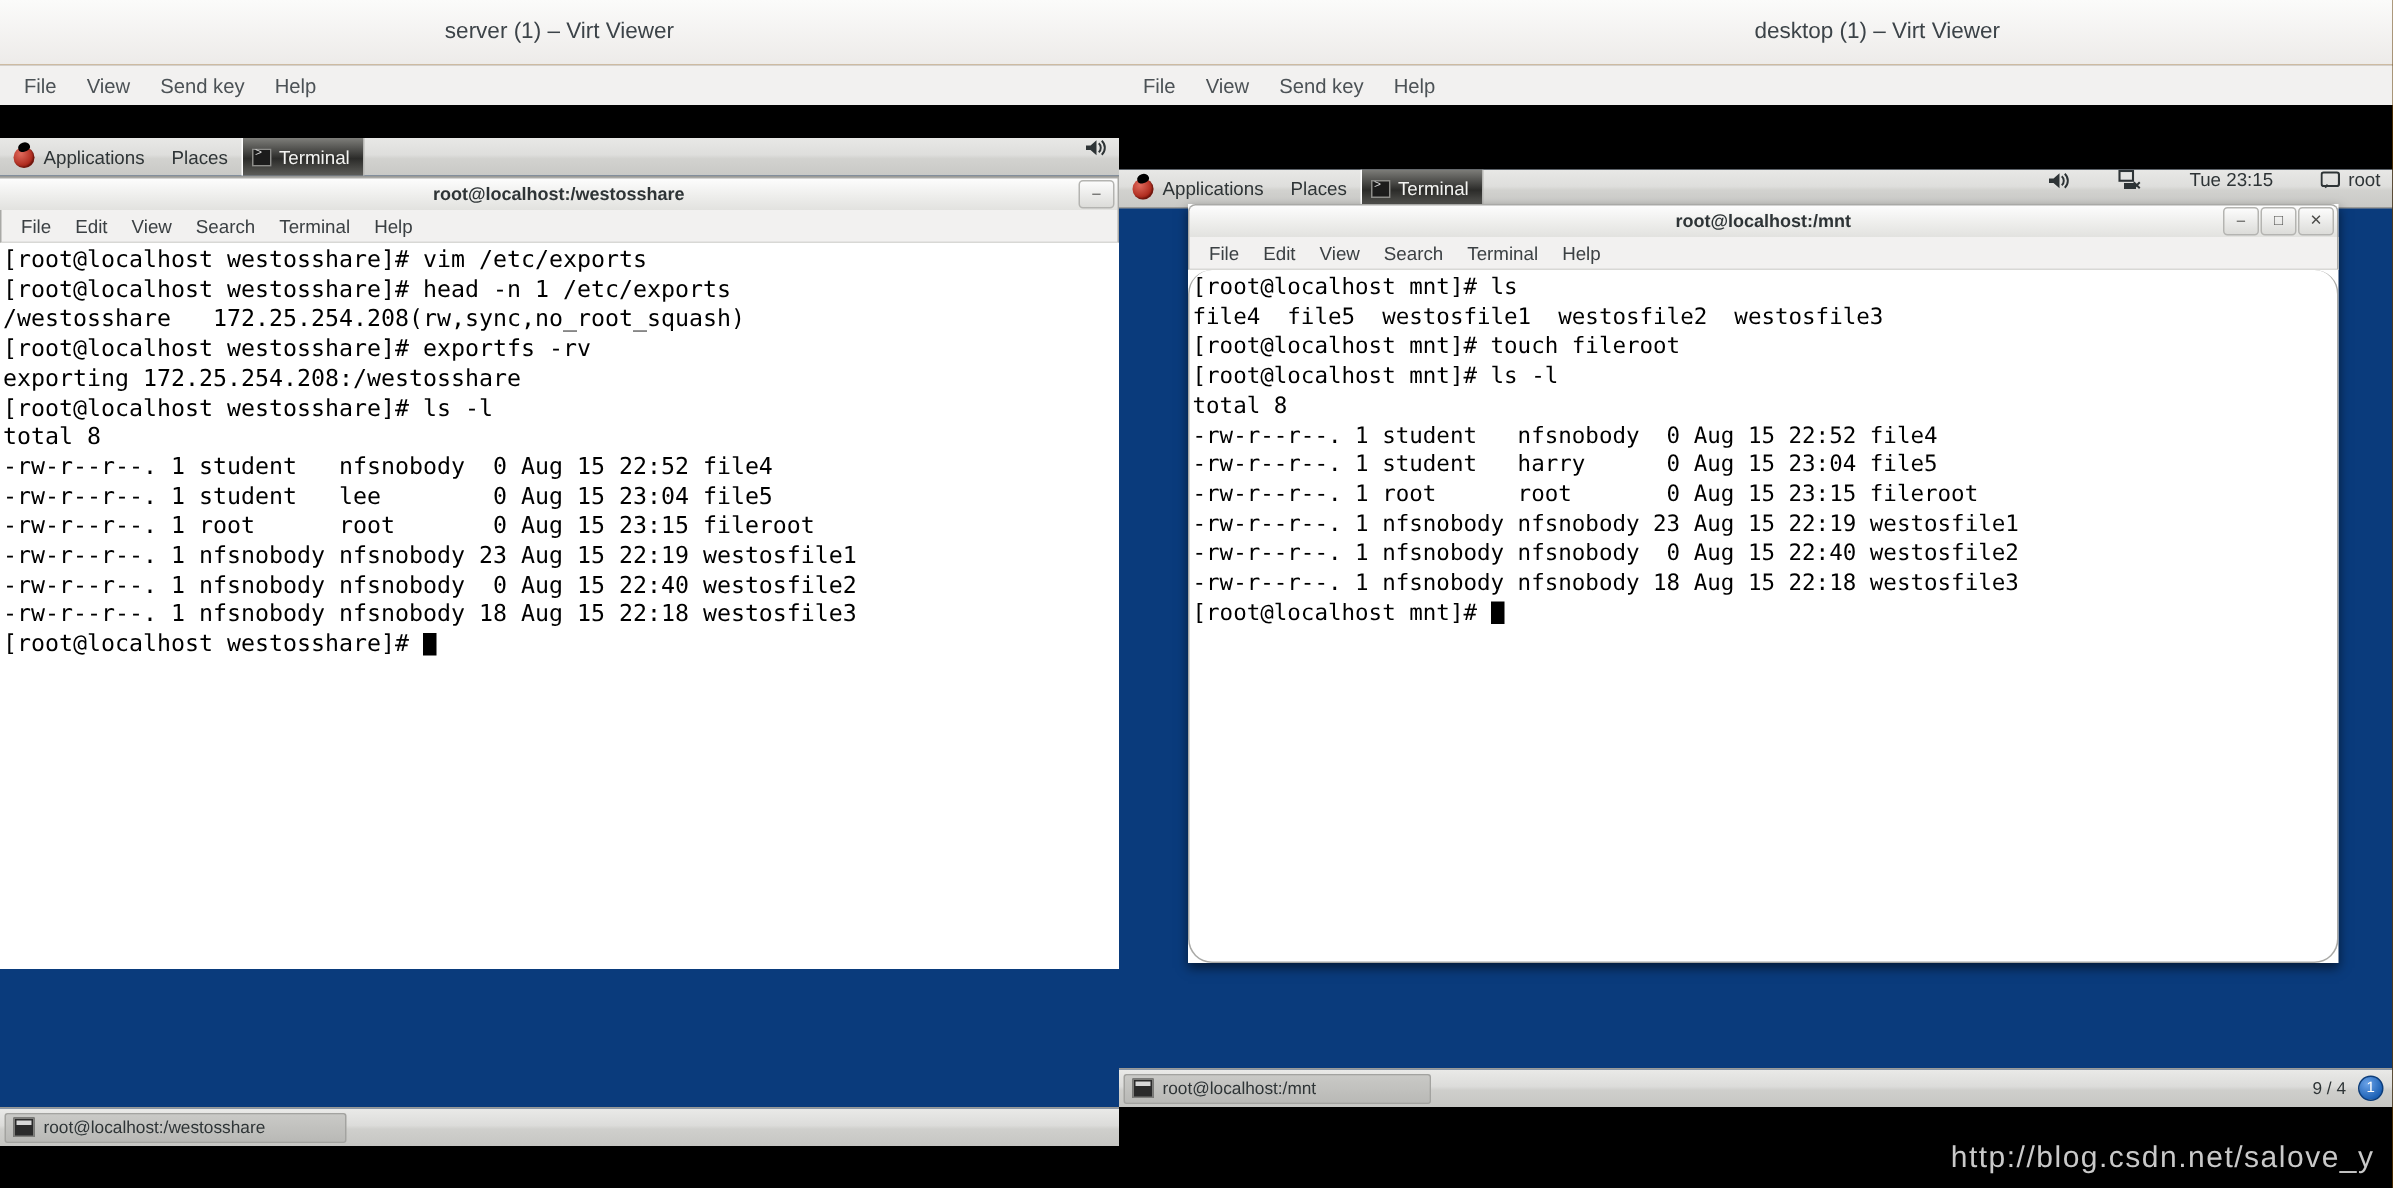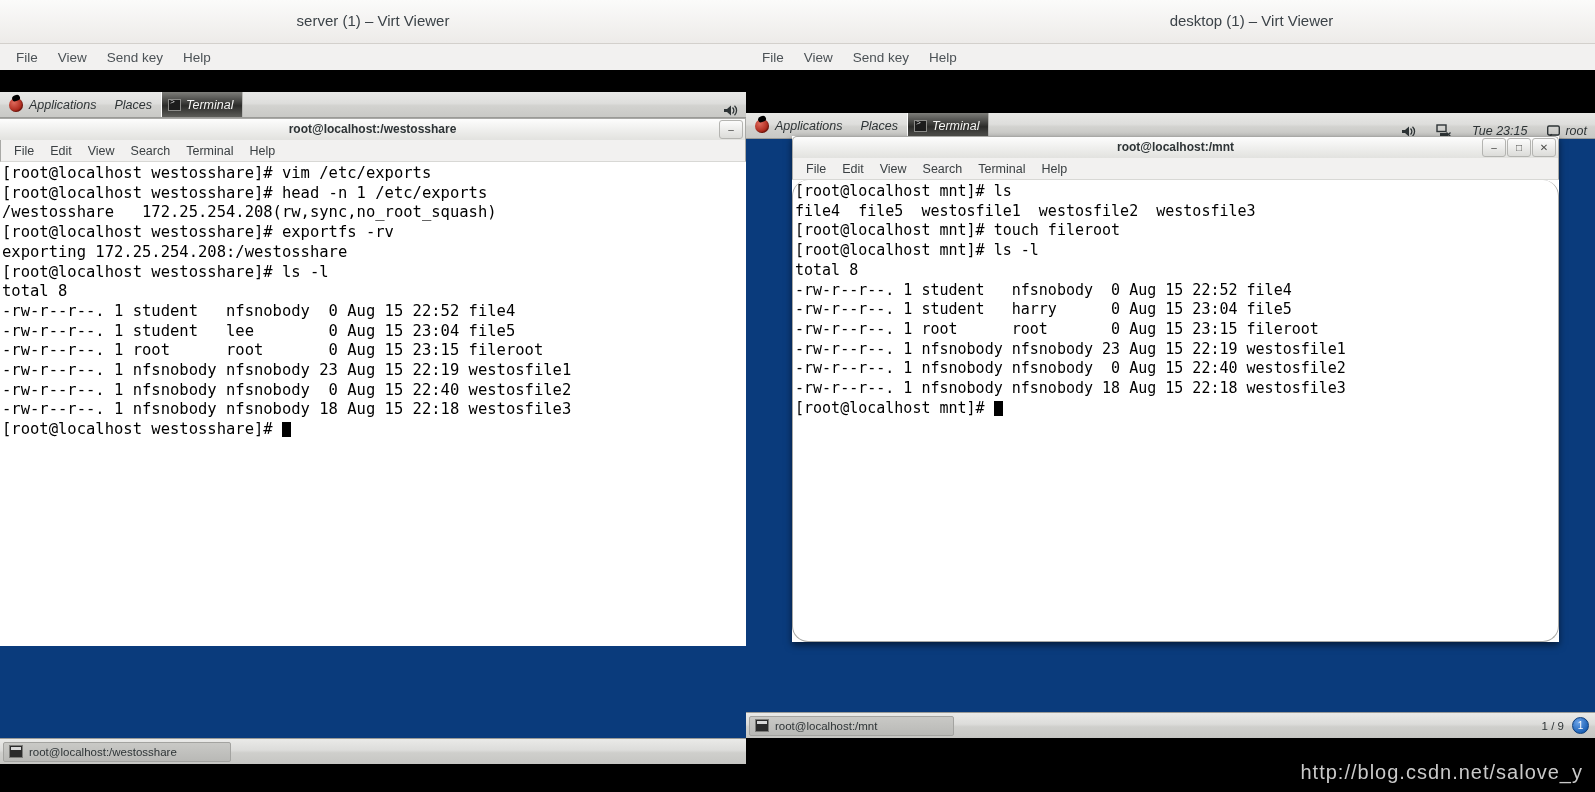--- a/index.html
+++ b/index.html
@@ -32,46 +32,45 @@
   }
   .vv-menubar .mi {
     font-size: 13.5px; color: #4c5256; padding: 2px 8px; cursor: default;
   }
 
   
   .guest-black { background: #000; }
 
   
   .gnome-panel {
-    height: 26px; display: flex; align-items: flex-end;
+    height: 26px; display: flex; align-items: flex-start;
     background: linear-gradient(to bottom, #e8e8e6 0%, #dededc 45%, #d2d2cf 55%, #c9c9c6 100%);
     border-bottom: 1px solid #9a9a97;
     font-size: 12.5px; color: #2e3436;
     position: relative;
-    font-style: italic;
   }
   .gp-left { display: flex; align-items: center; height: 100%; }
   .gp-item { padding: 0 9px; display:flex; align-items:center; gap:6px; height:100%; cursor: default; }
   .gp-logo { width: 14px; height: 14px; border-radius: 50%;
              background: radial-gradient(circle at 35% 32%, #e06a5c, #a62114 70%);
              box-shadow: inset -1px -1px 1px rgba(0,0,0,.35); position: relative; }
   .gp-logo:after { content:""; position:absolute; left:3px; top:-3px; width:8px; height:6px;
                    background:#000; border-radius:50% 50% 40% 40%; transform: rotate(-18deg); }
   .gp-task {
     height: 100%; display: flex; align-items: center; gap: 5px; padding: 0 9px 0 6px;
     background: linear-gradient(to bottom, #7e7e7a, #2b2b29 55%, #5d5d59);
     border-left: 1px solid #fff; border-right: 1px solid #b7b7b4;
     color: #f4f4f2;
   }
   .gp-task .tterm {
     width: 13px; height: 12px; background:#1c1c1c; border:1px solid #8d8d8a;
     display:inline-block; position:relative;
   }
   .gp-task .tterm:after { content:">"; position:absolute; left:1px; top:-3px; font-size:8px; color:#dcdcdc; }
-  .gp-right { position: absolute; right: 4px; display: flex; align-items: center; gap: 12px; }
+  .gp-right { position: absolute; right: 4px; display: flex; align-items: center; gap: 24px; }
   .gp-right .gp-cell { display: flex; align-items: center; gap: 5px; padding: 0 4px; cursor: default; }
 
   
   .term-win { position: absolute; background: #fff; box-shadow: 0 3px 7px rgba(0,0,0,.55); }
   .term-titlebar {
     position: relative; height: 22px;
     background: linear-gradient(to bottom, #fdfdfd 0%, #eeeeec 55%, #e2e2df 100%);
     border: 1px solid #a9a9a6; border-bottom: none;
     border-radius: 5px 5px 0 0;
   }
@@ -318,21 +317,21 @@
         </div>
         <div class="term-body bordered" id="right-term-body" style="height:462px; font-size:15px;"><div>[root@localhost mnt]# ls</div><div>file4  file5  westosfile1  westosfile2  westosfile3</div><div>[root@localhost mnt]# touch fileroot</div><div>[root@localhost mnt]# ls -l</div><div>total 8</div><div>-rw-r--r--. 1 student   nfsnobody  0 Aug 15 22:52 file4</div><div>-rw-r--r--. 1 student   harry      0 Aug 15 23:04 file5</div><div>-rw-r--r--. 1 root      root       0 Aug 15 23:15 fileroot</div><div>-rw-r--r--. 1 nfsnobody nfsnobody 23 Aug 15 22:19 westosfile1</div><div>-rw-r--r--. 1 nfsnobody nfsnobody  0 Aug 15 22:40 westosfile2</div><div>-rw-r--r--. 1 nfsnobody nfsnobody 18 Aug 15 22:18 westosfile3</div><div>[root@localhost mnt]# <span class="cursor"></span></div></div>
       </div>
 
       <div class="taskbar" style="position:absolute; left:0; bottom:0; width:849px;">
         <div class="tb-item" style="width:205px;">
           <span class="tb-icon"></span>
           <span>root@localhost:/mnt</span>
         </div>
         <div class="tb-right">
-          <span class="tb-pager">1 / 9</span>
+          <span class="tb-pager">9 / 4</span>
           <span class="tb-ws">1</span>
         </div>
       </div>
     </div>
 
     <div class="guest-black" style="position:absolute; left:0; top:738px; width:849px; height:54px;">
       <div class="watermark">http://blog.csdn.net/salove_y</div>
     </div>
   </div>
 

